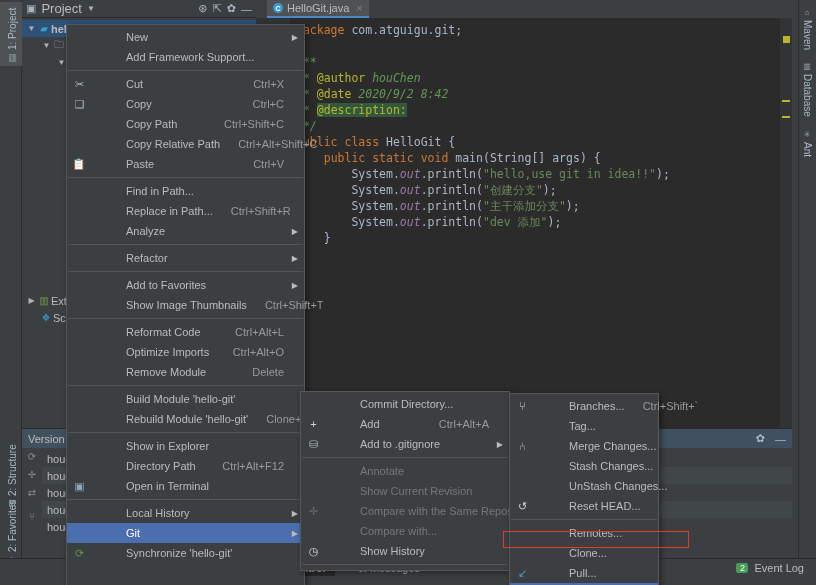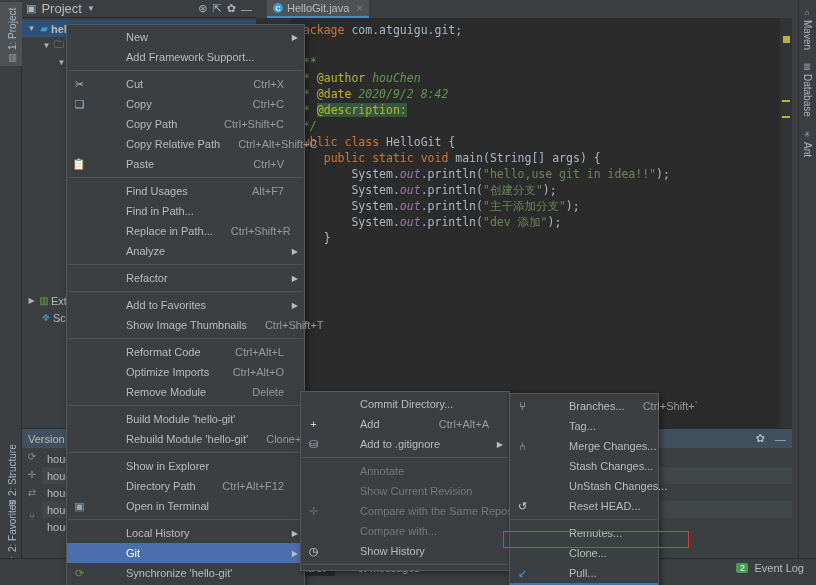--- a/index.html
+++ b/index.html
@@ -383,26 +383,20 @@
       </div>
       <div class="mi">
         <span class="mi-icon" style="color: rgb(169, 183, 198);">📋</span>
         <span class="mi-label">Paste</span>
         <span class="mi-key">Ctrl+V</span>
         <span class="mi-arrow"></span>
       </div>
       <div class="sep"></div>
       <div class="mi">
         <span class="mi-icon"></span>
-        <span class="mi-label">Find Usages</span>
-        <span class="mi-key">Alt+F7</span>
-        <span class="mi-arrow"></span>
-      </div>
-      <div class="mi">
-        <span class="mi-icon"></span>
         <span class="mi-label">Find in Path...</span>
         <span class="mi-key"></span>
         <span class="mi-arrow"></span>
       </div>
       <div class="mi">
         <span class="mi-icon"></span>
         <span class="mi-label">Replace in Path...</span>
         <span class="mi-key">Ctrl+Shift+R</span>
         <span class="mi-arrow"></span>
       </div>

